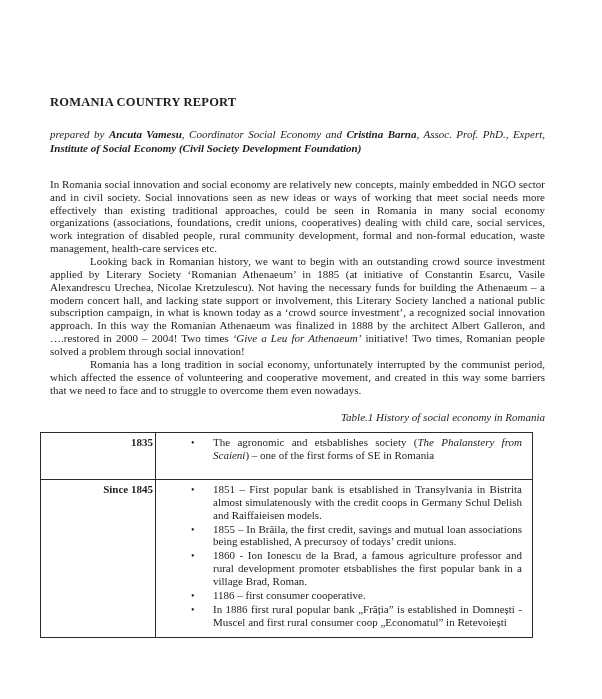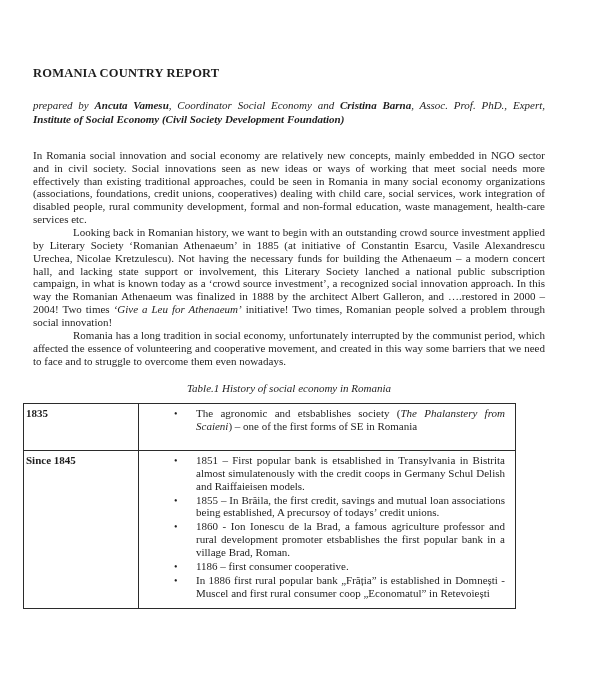--- a/index.html
+++ b/index.html
@@ -6,23 +6,24 @@
   .page {
     position:relative;
     width:602px; height:699px;
     background:#ffffff;
     overflow:hidden;
     font-family:"Liberation Serif","DejaVu Serif",serif;
     color:#1e1e1e;
     box-sizing:border-box;
   }
   .content {
-    padding:66px 57px 0 33px;
+    padding:66px 57px 0 50px;
     font-size:11px;
     line-height:1.17;
+    margin-top:29px;
   }
   .title {
     font-size:12.5px;
     font-weight:bold;
     letter-spacing:0.2px;
     margin:0 0 17px 0;
   }
   .byline {
     font-style:italic;
     text-align:justify;
@@ -33,38 +34,38 @@
   .indent { text-indent:40px; }
   .section-heading {
     font-weight:bold;
     font-style:italic;
     margin:11px 0 0 0;
     text-indent:40px;
   }
   .gap-before { margin-top:13px; }
   .table-caption {
     font-style:italic;
-    text-align:center;
+    text-align:right;
     margin:15px 0 8px 0;
   }
   table.history {
     border-collapse:collapse;
     table-layout:fixed;
     width:493px;
     margin-left:-10px;
   }
   table.history td {
     border:1px solid #2b2b2b;
     vertical-align:top;
     font-size:11px;
     line-height:1.17;
   }
   td.year-cell {
     width:110px;
-    text-align:left;
+    text-align:right;
     font-weight:bold;
     padding:3px 2px 3px 2px;
   }
   td.items-cell { padding:3px 10px 7px 0; }
   td.items-cell.pad-bottom { padding-bottom:16px; }
   .bullet-row { display:flex; margin:0 0 1px 0; }
   .bullet-marker {
     flex:none;
     width:22px;
     margin-left:35px;

